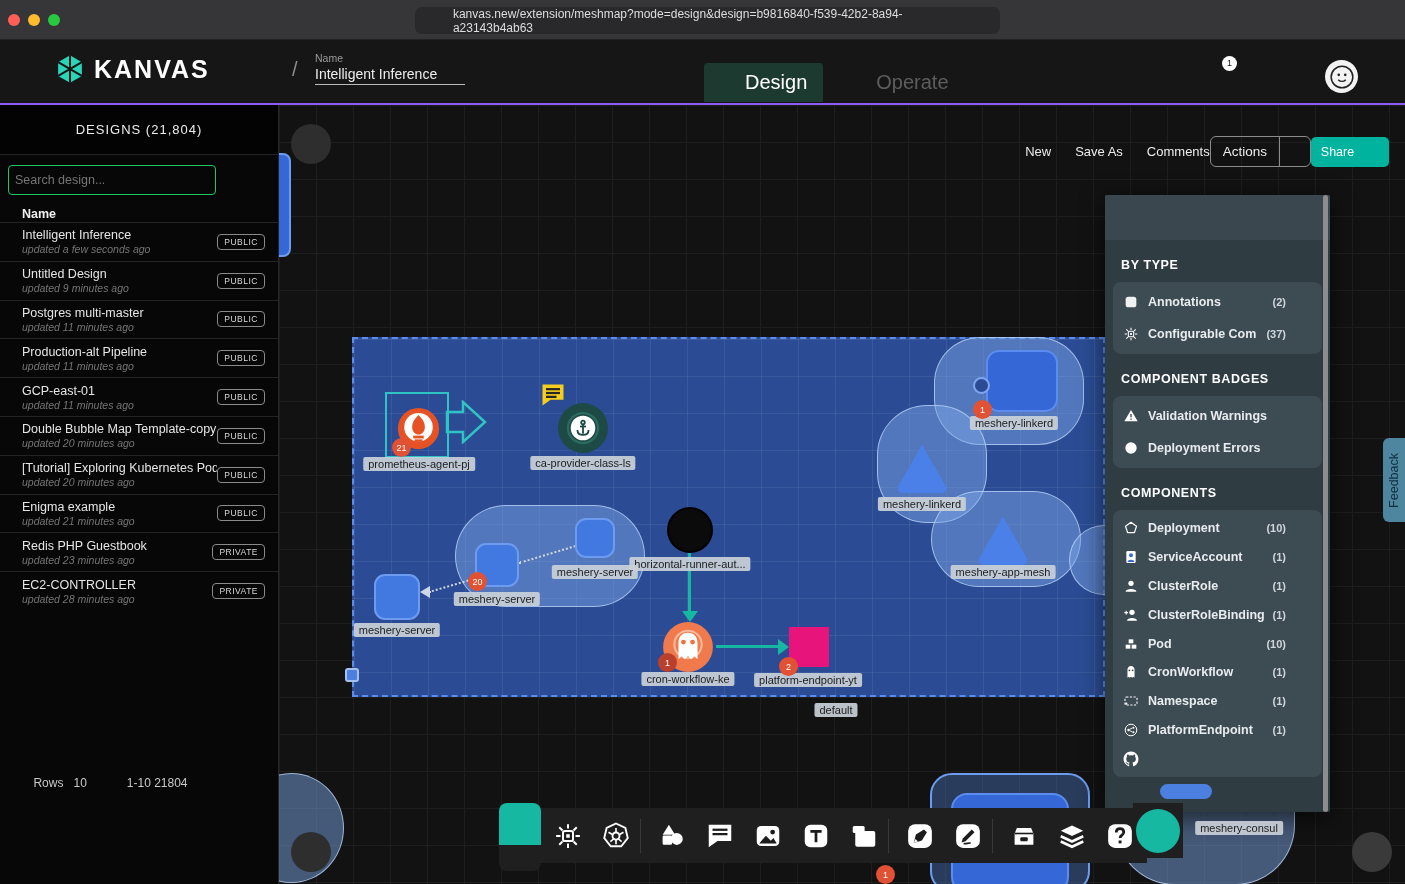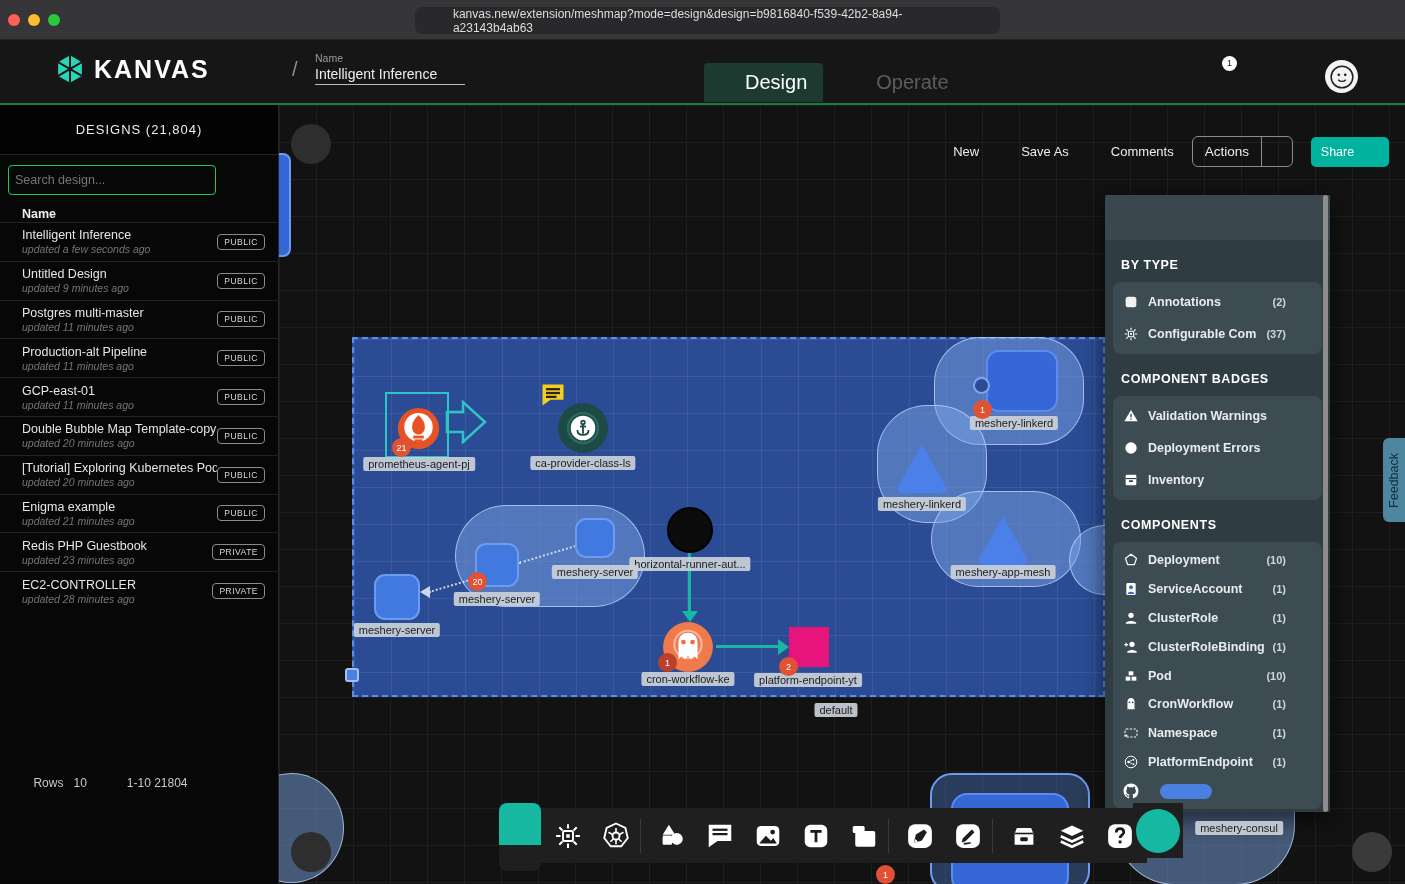--- a/index.html
+++ b/index.html
@@ -15,21 +15,21 @@
     display:flex; align-items:center; border-bottom:1px solid #222; }
   .traffic { width:12px; height:12px; border-radius:50%; margin-left:8px; }
   .chrome-ic { width:17px; height:17px; color:#b9b9bb; }
   #urlbar { position:absolute; left:415px; top:7px; width:585px; height:27px; background:#29292b;
     border-radius:7px; display:flex; align-items:center; justify-content:center; gap:6px;
     color:#dedede; font-size:12px; }
   #urlbar .chrome-ic { width:12px; height:12px; color:#aaa; }
 
   
   #appheader { position:absolute; left:0; top:40px; width:1405px; height:65px; background:#161616;
-    border-bottom:2px solid #15803d; }
+    border-bottom:2px solid #8b5cf6; }
   #logo { position:absolute; left:55px; top:14px; display:flex; align-items:center; gap:9px; }
   #logo .word { color:#fff; font-size:25px; font-weight:800; letter-spacing:2px; }
   .hdr-label { color:#9a9a9a; font-size:10.5px; }
   #name-input { background:transparent; border:none; border-bottom:1px solid #bbb; color:#eee;
     font-size:14px; width:150px; padding:2px 0; outline:none; font-family:inherit; }
   .tab { display:flex; align-items:center; gap:8px; padding:8px 16px; border-radius:4px 4px 0 0;
     font-size:20px; cursor:pointer; }
   .tab.active { background:#1d3a31; color:#fff; }
   .tab.inactive { color:#5d5d5d; }
   .hdr-ic { width:21px; height:21px; color:#e4e4e4; }
@@ -72,21 +72,21 @@
   .badge-red { position:absolute; background:#e05233; color:#fff; border-radius:50%; width:19px;
     height:19px; display:flex; align-items:center; justify-content:center; font-size:9px; z-index:7; }
   .bluebox { position:absolute; background:#4179e1; border:2px solid #6d9bef; border-radius:11px;
     display:flex; align-items:center; justify-content:center; z-index:5; }
   .circle-node { position:absolute; border-radius:50%; z-index:5; }
   .canvas-btn { position:absolute; width:40px; height:40px; border-radius:50%; background:#2e2e2e;
     display:flex; align-items:center; justify-content:center; color:#fff; z-index:20; cursor:pointer; }
   .canvas-btn .icn { width:20px; height:20px; }
 
   
-  #actionbar { position:absolute; top:31px; right:16px; display:flex; align-items:center; gap:18px;
+  #actionbar { position:absolute; top:31px; right:16px; display:flex; align-items:center; 
     z-index:15; color:#ececec; font-size:13px; }
   .ab-item { display:flex; align-items:center; gap:7px; cursor:pointer; }
   .ab-ic { width:17px; height:17px; color:#fff; }
   #actions-btn { display:flex; align-items:center; border:1px solid #8b8b8b; border-radius:6px;
     height:31px; cursor:pointer; }
   #actions-btn .lbl { padding:0 12px; font-size:13.5px; }
   #actions-btn .caret { border-left:1px solid #8b8b8b; height:100%; display:flex; align-items:center;
     padding:0 8px; }
   #share-btn { background:#00B39F; color:#fff; border-radius:5px; height:30px; width:78px;
     display:flex; align-items:center; justify-content:center; gap:9px; font-size:12.5px; cursor:pointer; }
@@ -535,32 +535,20 @@
           <span class="icn">
             <svg viewBox="0 0 24 24">
               <circle cx="12" cy="12" r="8.5" fill="currentColor"></circle>
             </svg>
           </span>
           <span class="plabel">Deployment Errors</span>
           <span class="pcount"></span>
           <span class="icn eye"></span>
         </div>
 
-        <div class="p-row">
-          <span class="icn">
-            <svg viewBox="0 0 24 24">
-              <rect x="4" y="4" width="16" height="16" rx="2" fill="currentColor"></rect>
-              <rect x="4" y="9" width="16" height="1.7" fill="#2f3c42"></rect>
-              <rect x="9" y="12.5" width="6" height="2.6" rx="1" fill="#2f3c42"></rect>
-            </svg>
-          </span>
-          <span class="plabel">Inventory</span>
-          <span class="pcount"></span>
-          <span class="icn eye"></span>
-        </div>
       </div>
     <div class="section-label">COMPONENTS</div>
     <div class="panel-group row29">
 
         <div class="p-row">
           <span class="icn">
             <svg viewBox="0 0 24 24">
               <path d="M12 3.5l8.2 6-3.1 9.5H6.9L3.8 9.5z" fill="none" stroke="currentColor" stroke-width="1.9" stroke-linejoin="round"></path>
             </svg>
           </span>

